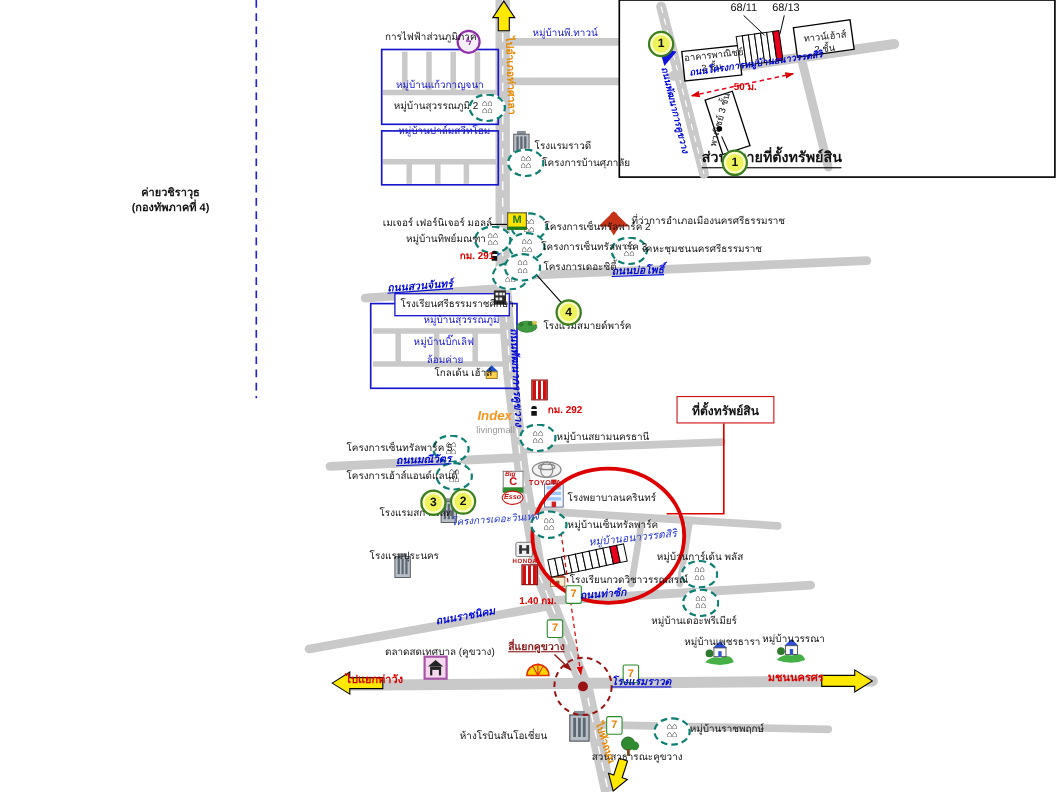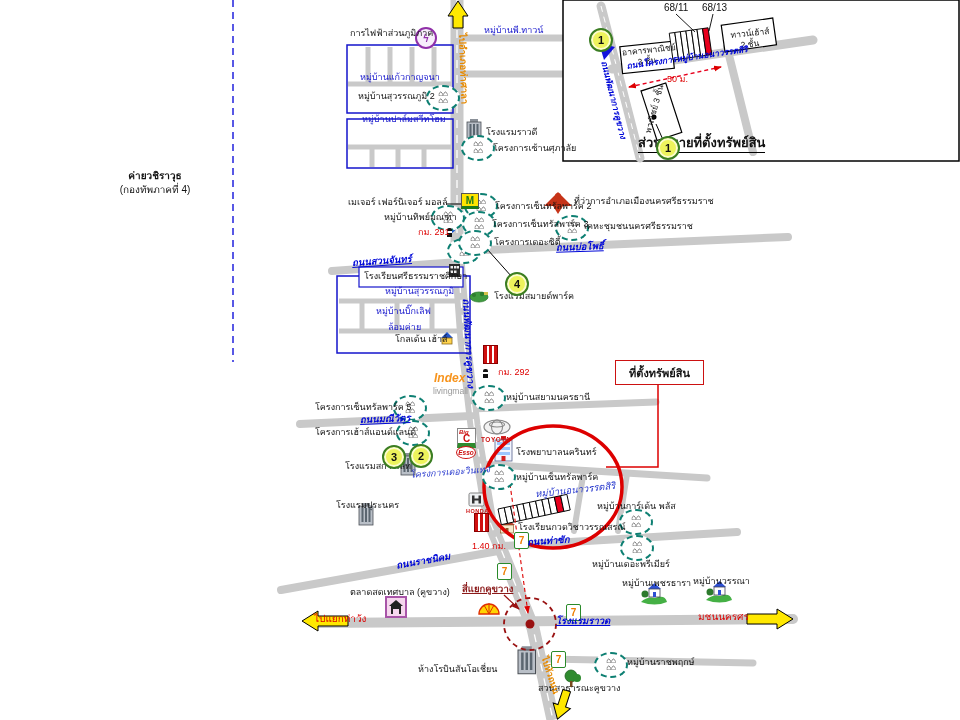--- a/index.html
+++ b/index.html
@@ -3,21 +3,21 @@
 <meta charset="utf-8">
 <style>
   html,body{margin:0;padding:0;background:#fff;}
   #canvas{position:relative;width:960px;height:720px;background:#fff;overflow:hidden;
           font-family:"Liberation Sans","DejaVu Sans",sans-serif;}
   #base{position:absolute;left:0;top:0;z-index:1;}
   .lbl{position:absolute;font-size:10px;color:#111;white-space:nowrap;line-height:1.15;z-index:5;}
   .blue{color:#1515cc;}
   .road-lbl{color:#0008d8;font-weight:bold;font-style:italic;font-size:9.5px;}
   .ul{text-decoration:underline;}
-  .red{color:#dd0000;font-weight:normal;font-size:9px;}
+  .red{color:#dd0000;font-weight:bold;font-size:9px;}
   .darkred{color:#8b1a1a;font-weight:bold;font-size:9.5px;}
   .orange{color:#e78a00;font-weight:bold;font-size:9.5px;transform-origin:0 0;}
   .sm{font-size:9px;}
   .vil{position:absolute;width:30px;height:22px;border:2px dashed #0d7f72;border-radius:50%;
        background:#fff;z-index:4;display:flex;align-items:center;justify-content:center;}
   .vil::before{content:"⌂⌂\A⌂⌂";white-space:pre;font-size:8px;line-height:0.85;color:#000;
        font-weight:bold;text-align:center;}
   .marker{position:absolute;width:20px;height:20px;border-radius:50%;background:#eef35c;
        border:2px solid #3a7d23;box-shadow:inset 0 0 0 2px #fbfccf;z-index:6;
        display:flex;align-items:center;justify-content:center;font-size:11px;font-weight:bold;color:#111;}
@@ -333,28 +333,28 @@
 <div class="brandtxt" style="left:466px;top:508px;color:#cc1111;font-weight:bold;font-size:5.5px;letter-spacing:0.5px">HONDA</div>
 
 <div class="propbox">ที่ตั้งทรัพย์สิน</div>
 
 <div class="lbl sm" style="left:350px;top:28px">การไฟฟ้าส่วนภูมิภาค</div>
 <div class="lbl sm blue" style="left:484px;top:25px">หมู่บ้านพี.ทาวน์</div>
 <div class="lbl sm blue" style="left:360px;top:72px">หมู่บ้านแก้วกาญจนา</div>
 <div class="lbl sm" style="left:358px;top:91px">หมู่บ้านสุวรรณภูมิ 2</div>
 <div class="lbl sm blue" style="left:362px;top:114px">หมู่บ้านปาล์มสวีทโฮม</div>
 <div class="lbl sm" style="left:486px;top:127px">โรงแรมราวดี</div>
-<div class="lbl sm" style="left:493px;top:143px">โครงการเซ้านศุภาลัย</div>
+<div class="lbl sm" style="left:493px;top:143px">โครงการบ้านศุภาลัย</div>
 <div class="lbl" style="left:105px;top:170px;width:100px;text-align:center;font-weight:bold">ค่ายวชิราวุธ</div>
-<div class="lbl" style="left:105px;top:184px;width:100px;text-align:center;font-weight:normal">(กองทัพภาคที่ 4)</div>
+<div class="lbl" style="left:105px;top:184px;width:100px;text-align:center;font-weight:bold">(กองทัพภาคที่ 4)</div>
 <div class="lbl sm" style="left:348px;top:197px">เมเจอร์ เฟอร์นิเจอร์ มอลล์</div>
 <div class="lbl sm" style="left:574px;top:196px">ที่ว่าการอำเภอเมืองนครศรีธรรมราช</div>
 <div class="lbl sm" style="left:584px;top:221px">เคหะชุมชนนครศรีธรรมราช</div>
 <div class="lbl sm" style="left:495px;top:201px">โครงการเซ็นทรัลพาร์ค 2</div>
-<div class="lbl sm" style="left:384px;top:212px">หมู่บ้านทิพย์มณฑา</div>
+<div class="lbl sm" style="left:369px;top:212px">หมู่บ้านทิพย์มณฑา</div>
 <div class="lbl sm" style="left:492px;top:219px">โครงการเซ็นทรัลพาร์ค 3</div>
 <div class="lbl sm" style="left:494px;top:237px">โครงการเดอะซิตี้</div>
 <div class="lbl sm" style="left:364px;top:271px">โรงเรียนศรีธรรมราชศึกษา</div>
 <div class="lbl sm blue" style="left:385px;top:286px">หมู่บ้านสุวรรณภูมิ</div>
 <div class="lbl sm blue" style="left:376px;top:306px">หมู่บ้านบิ๊กเลิฟ</div>
 <div class="lbl sm blue" style="left:388px;top:322px">ล้อมค่าย</div>
 <div class="lbl sm" style="left:395px;top:334px">โกลเด้น เฮ้าส์</div>
 <div class="lbl sm" style="left:494px;top:291px">โรงแรมสมายด์พาร์ค</div>
 <div class="lbl sm" style="left:506px;top:392px">หมู่บ้านสยามนครธานี</div>
 <div class="lbl sm" style="left:315px;top:402px">โครงการเซ็นทรัลพาร์ค 5</div>

